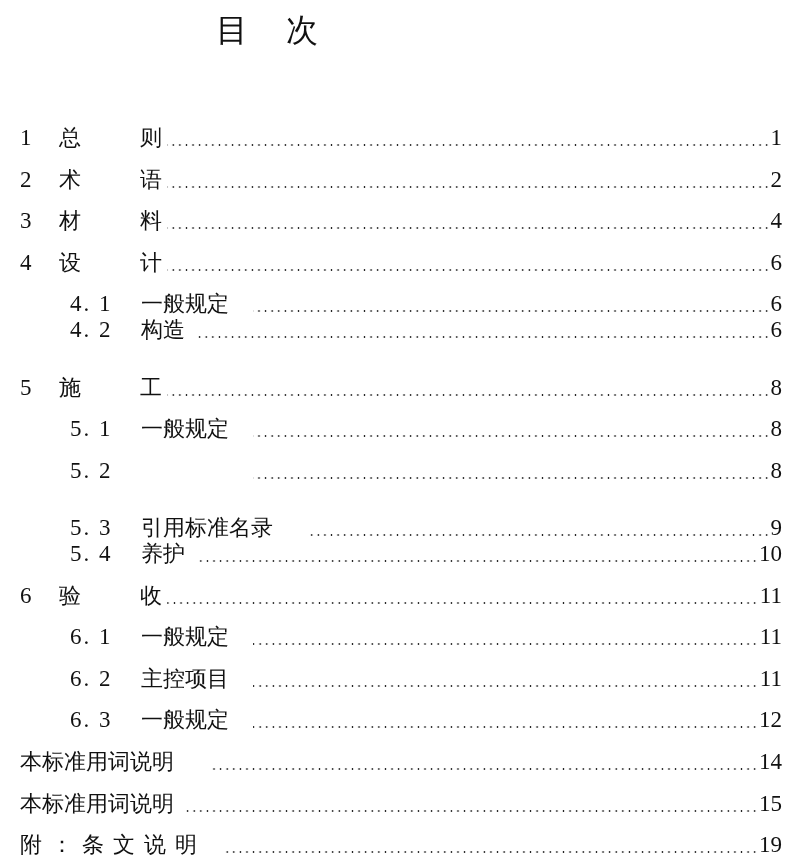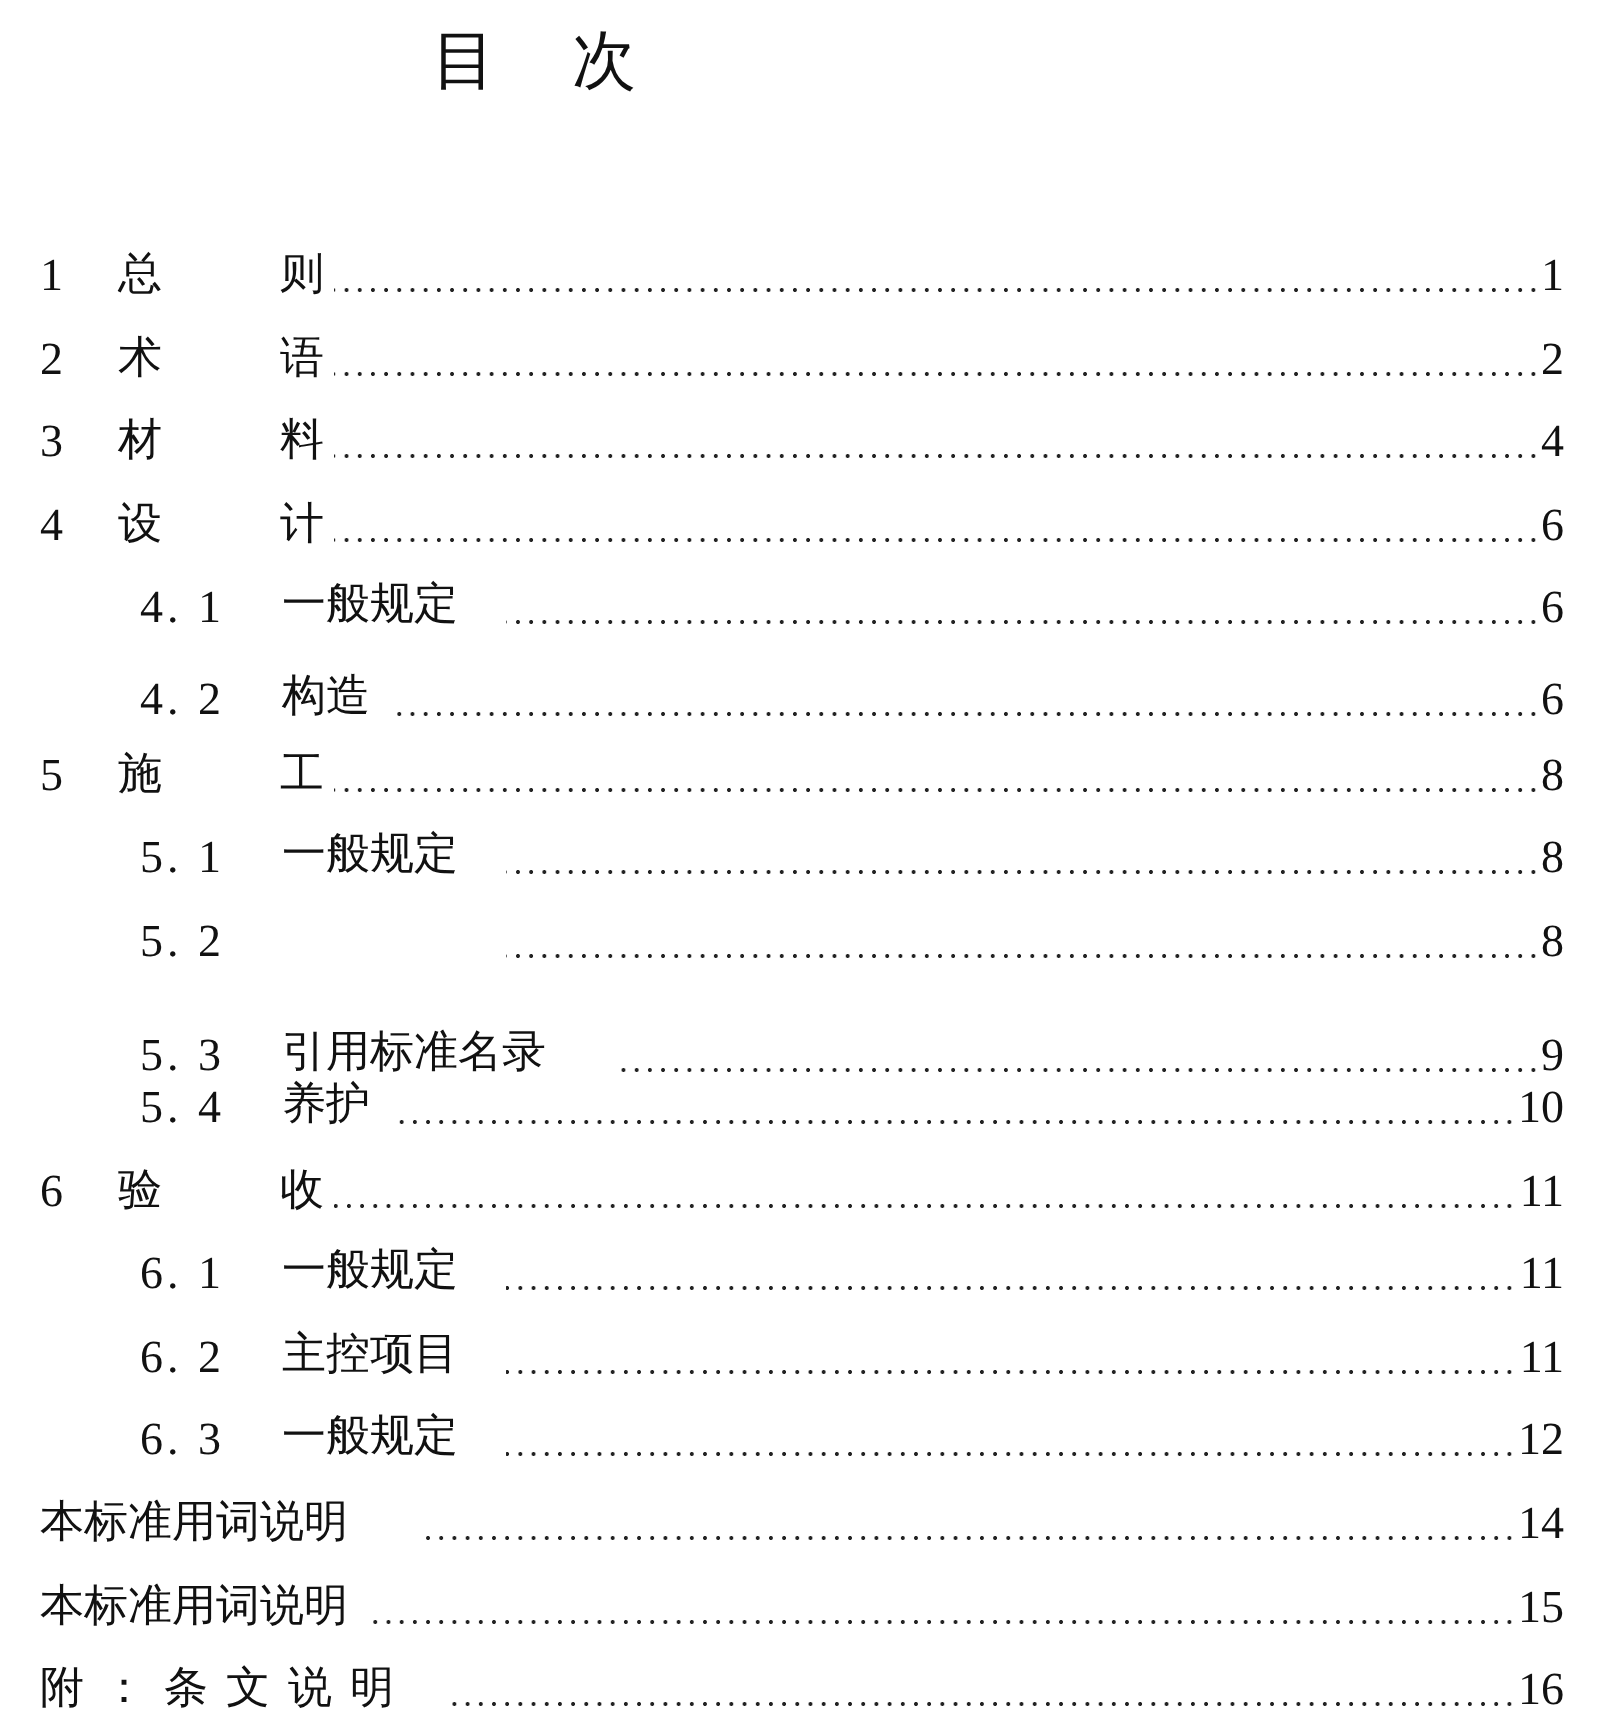--- a/index.html
+++ b/index.html
@@ -51,21 +51,21 @@
     }
     .row .num {
       position: absolute;
       font-family: "Liberation Serif", "DejaVu Serif", serif;
       font-size: 23px;
     }
     .row .ch-num { left: 20px; }
     .row .ch-c1 { position: absolute; left: 59px; }
     .row .ch-c2 { position: absolute; left: 140px; }
     .row .sec-num { left: 70px; letter-spacing: 2px; }
-    .row .sec-title { position: absolute; left: 141px; font-family: Liberation Mono, monospace; }
+    .row .sec-title { position: absolute; left: 141px; }
     .row .misc-title { position: absolute; left: 20px; }
     .row .spaced { letter-spacing: 9px; text-align: center; }
 
     .leader {
       position: absolute;
       height: 42px;
       right: 30px;
       overflow: hidden;
     }
     .leader::after {
@@ -132,21 +132,21 @@
     <span class="page">6</span>
   </div>
 
   <div class="row" style="top:166.4px">
     <span class="num sec-num">4. 1</span>
     <span class="sec-title">一般规定</span>
     <span class="leader" style="left:250px; right:30px"></span>
     <span class="page">6</span>
   </div>
 
-  <div class="row" style="top:212px">
+  <div class="row" style="top:192px">
     <span class="num sec-num">4. 2</span>
     <span class="sec-title">构造</span>
     <span class="leader" style="left:194px; right:30px"></span>
     <span class="page">6</span>
   </div>
 
   <div class="row" style="top:249.6px">
     <span class="num ch-num">5</span>
     <span class="ch-c1">施</span>
     <span class="ch-c2">工</span>
@@ -218,16 +218,16 @@
 
   <div class="row" style="top:665.6px">
     <span class="misc-title">本标准用词说明</span>
     <span class="leader two" style="left:180px"></span>
     <span class="page">15</span>
   </div>
 
   <div class="row" style="top:707.2px">
     <span class="misc-title spaced">附：条文说明</span>
     <span class="leader two" style="left:222px"></span>
-    <span class="page">16</span>
+    <span class="page">19</span>
   </div>
 
 </div>
 
 </body></html>

